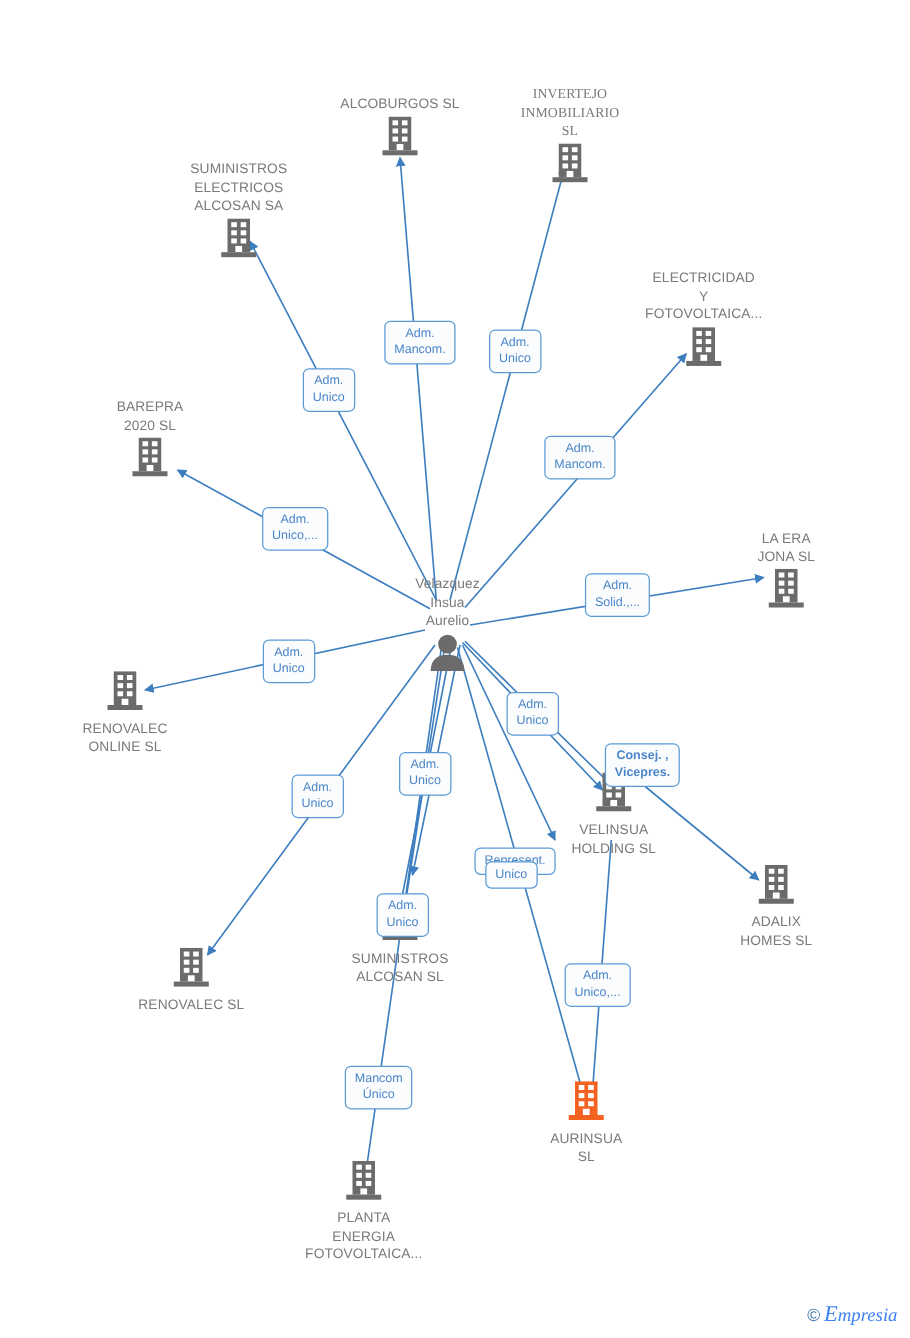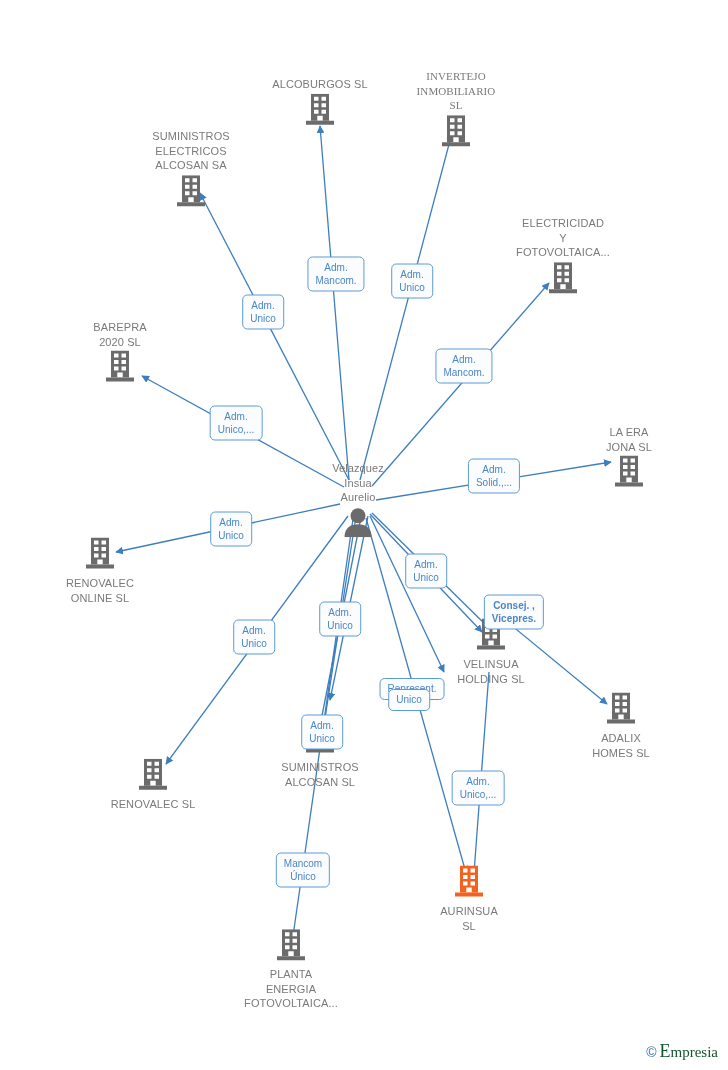--- a/index.html
+++ b/index.html
@@ -62,21 +62,21 @@
   .watermark {
     position: absolute;
     right: 10px;
     bottom: 8px;
     display: flex;
     align-items: center;
     gap: 3px;
     font-size: 15px;
   }
   .wm-c { color: #3a6fa8; font-size: 14px; }
-  .wm-text { color: #14532d; font-size: 15px; font-family: "Liberation Serif", serif; }
+  .wm-text { color: #3b82f6; font-style: italic; font-size: 15px; font-family: "Liberation Serif", serif; }
   .wm-text .cap { font-size: 18px; }
 </style>
 </head>
 <body>
 
 <div id="canvas">
 
   <svg id="edge-layer" viewBox="0 0 728 1070" xmlns="http://www.w3.org/2000/svg">
     <defs>
       <marker id="arrow" viewBox="0 0 10 10" refX="9" refY="5" markerWidth="6" markerHeight="6" orient="auto-start-reverse">

